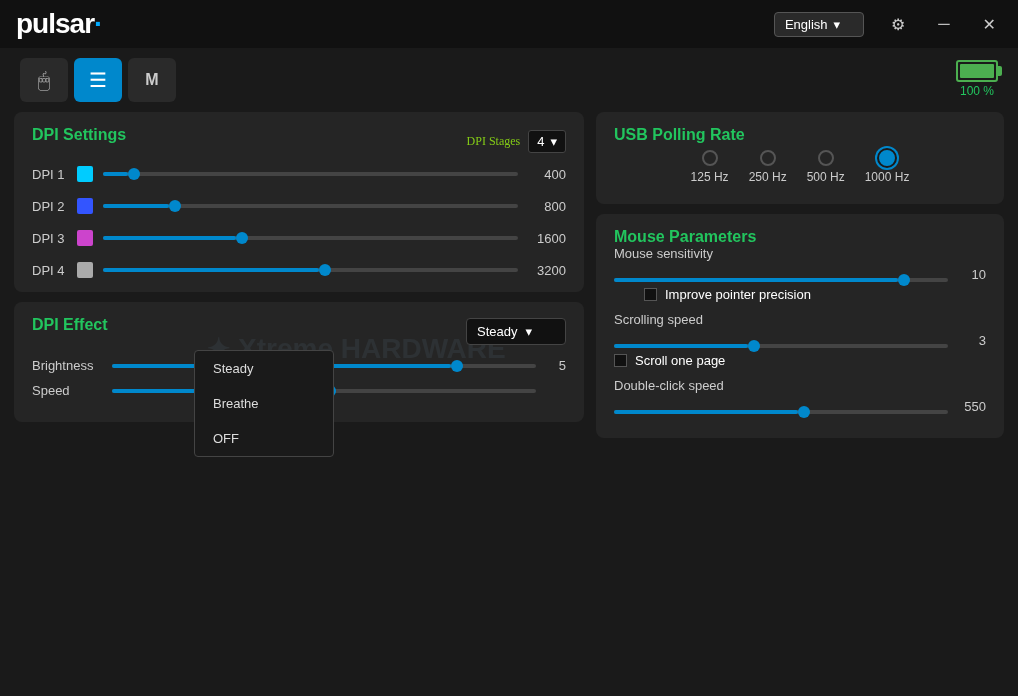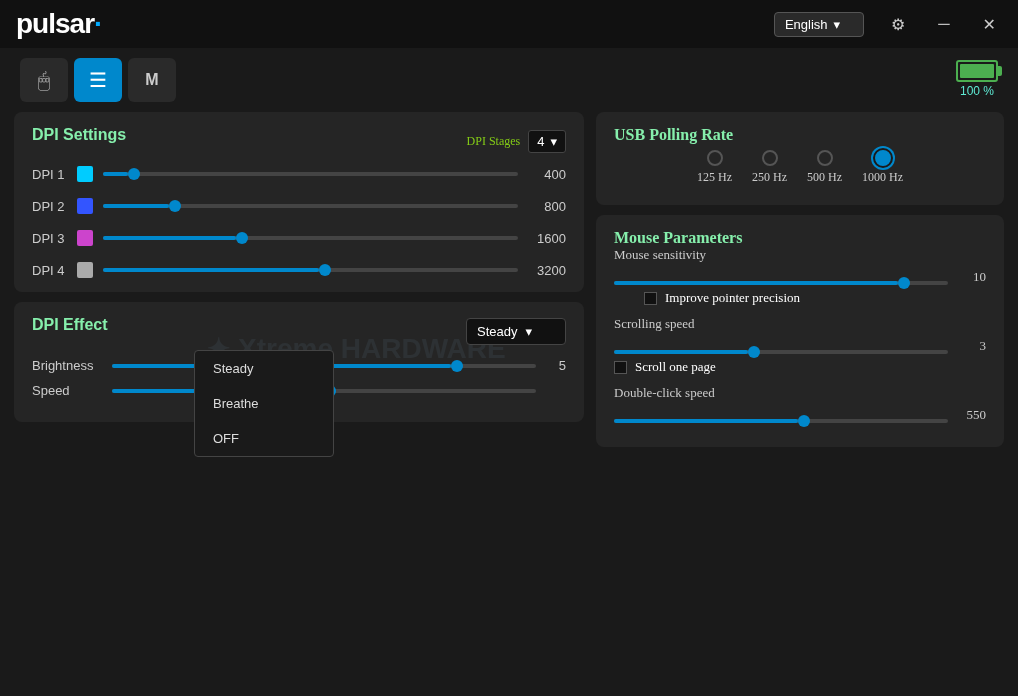--- a/index.html
+++ b/index.html
@@ -83,21 +83,21 @@
       width: 4px;
       height: 10px;
       background: #4caf50;
       border-radius: 0 2px 2px 0;
     }
     .battery-bar {
       height: 100%;
       background: #4caf50;
       border-radius: 1px;
     }
-    .battery-pct { font-size: 12px; color: #5eead4; }
+    .battery-pct { font-size: 12px; color: #22c55e; }
     .nav-tabs {
       display: flex;
       gap: 6px;
       padding: 10px 20px;
       background: #1a1a1a;
     }
     .nav-tab {
       width: 48px;
       height: 44px;
       background: #2a2a2a;
@@ -124,31 +124,30 @@
       flex: 0 0 570px;
       display: flex;
       flex-direction: column;
       gap: 10px;
     }
     .right-panel {
       flex: 1;
       display: flex;
       flex-direction: column;
       gap: 10px;
-      font-family: Liberation Serif, serif;
     }
     .card {
       background: #252525;
       border-radius: 8px;
       padding: 14px 18px;
     }
     .card-title {
       font-size: 16px;
       font-weight: bold;
-      color: #86efac;
+      color: #22c55e;
       margin-bottom: 12px;
     }
     .dpi-settings-header {
       display: flex;
       align-items: center;
       justify-content: space-between;
       margin-bottom: 10px;
     }
     .dpi-stages-label { color: #84cc16; font-size: 12px; font-family: Liberation Serif, serif; }
     .dpi-stages-select {

